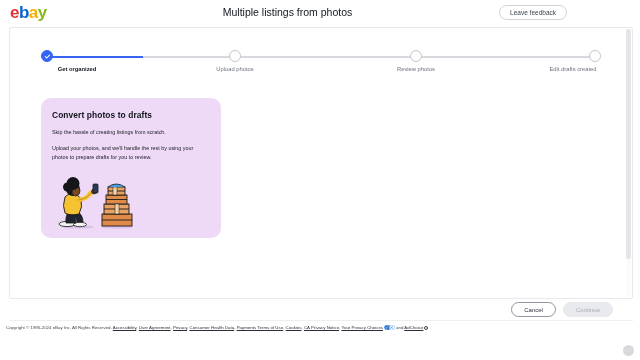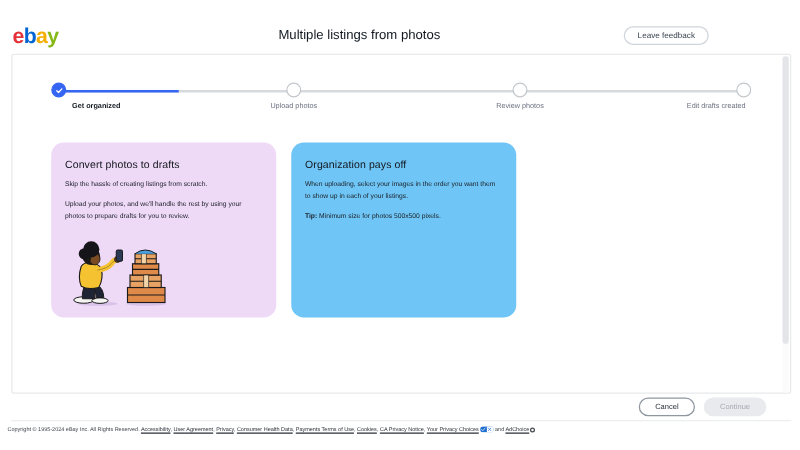--- a/index.html
+++ b/index.html
@@ -7,21 +7,21 @@
     width: 640px; height: 360px;
     font-family: "Liberation Sans", sans-serif;
     background: #ffffff;
     overflow: hidden;
   }
   .page { position: relative; width: 640px; height: 360px; background:#fff; }
 
   
   .topbar {
     position: relative; height: 26px; width: 575px;
-    display: flex; align-items: center; background:#fff;margin-top:16px;
+    display: flex; align-items: center; background:#fff;
   }
   .logo { position:absolute; left:10px; top:4px; font-size:17px; font-weight:700; letter-spacing:-0.5px; line-height:17px; }
   .logo span { font-family:"Liberation Sans", sans-serif; }
   .logo .e { color:#e53238; }
   .logo .b { color:#0064d2; }
   .logo .a { color:#f5af02; }
   .logo .y { color:#86b817; }
   .app-title {
     position:absolute; left:0; right:0; text-align:center; top:6px;
     font-size:10.5px; color:#111820; font-weight:400;
@@ -77,21 +77,21 @@
 
   
   .cards { position:absolute; left:31px; top:70px; width:562px; height:140px; }
   .card {
     position:absolute; top:0; width:180px; height:140px;
     border-radius:10px; padding:12px 11px;
   }
   .card.purple { left:0; background:#eed9f7; }
   .card.blue   { left:192px; background:#6fc5f5; }
   .card h3 {
-    font-size:8.4px; font-weight:400; color:#11141a; margin-bottom:8px;
+    font-size:8.4px; font-weight:700; color:#11141a; margin-bottom:8px;
     letter-spacing:0.1px;
   }
   .card p {
     font-size:5.4px; line-height:1.7; color:#1b1f26; margin-bottom:7px;
   }
   .card p b { font-weight:700; }
 
   
   .illus { position:absolute; left:10px; bottom:7px; width:100px; height:58px; }
 
@@ -254,25 +254,20 @@
 
           <rect x="42" y="11" width="5" height="9" rx="1" fill="#2b3a55" stroke="#1a1a1a" stroke-width="0.8"></rect>
 
           <circle cx="22" cy="16" r="7" fill="#1a1a1a"></circle>
           <path d="M24 13 q5 1 5 5 q0 4 -4 5 q-3 0 -4 -3 q0 -5 3 -7 z" fill="#7a4a22" stroke="#1a1a1a" stroke-width="0.7"></path>
           <circle cx="22" cy="10.5" r="6.5" fill="#15151a"></circle>
           <circle cx="16.5" cy="14" r="4.5" fill="#15151a"></circle>
         </svg>
       </div>
 
-      <div class="card blue">
-        <h3>Organization pays off</h3>
-        <p>When uploading, select your images in the order you want them to show up in each of your listings.</p>
-        <p><b>Tip:</b><span> Minimum size for photos 500x500 pixels.</span></p>
-      </div>
 
 
     </div>
   </div>
 
   <div class="actionbar">
     <div class="btn btn-cancel">Cancel</div>
     <div class="btn btn-continue">Continue</div>
   </div>
 

